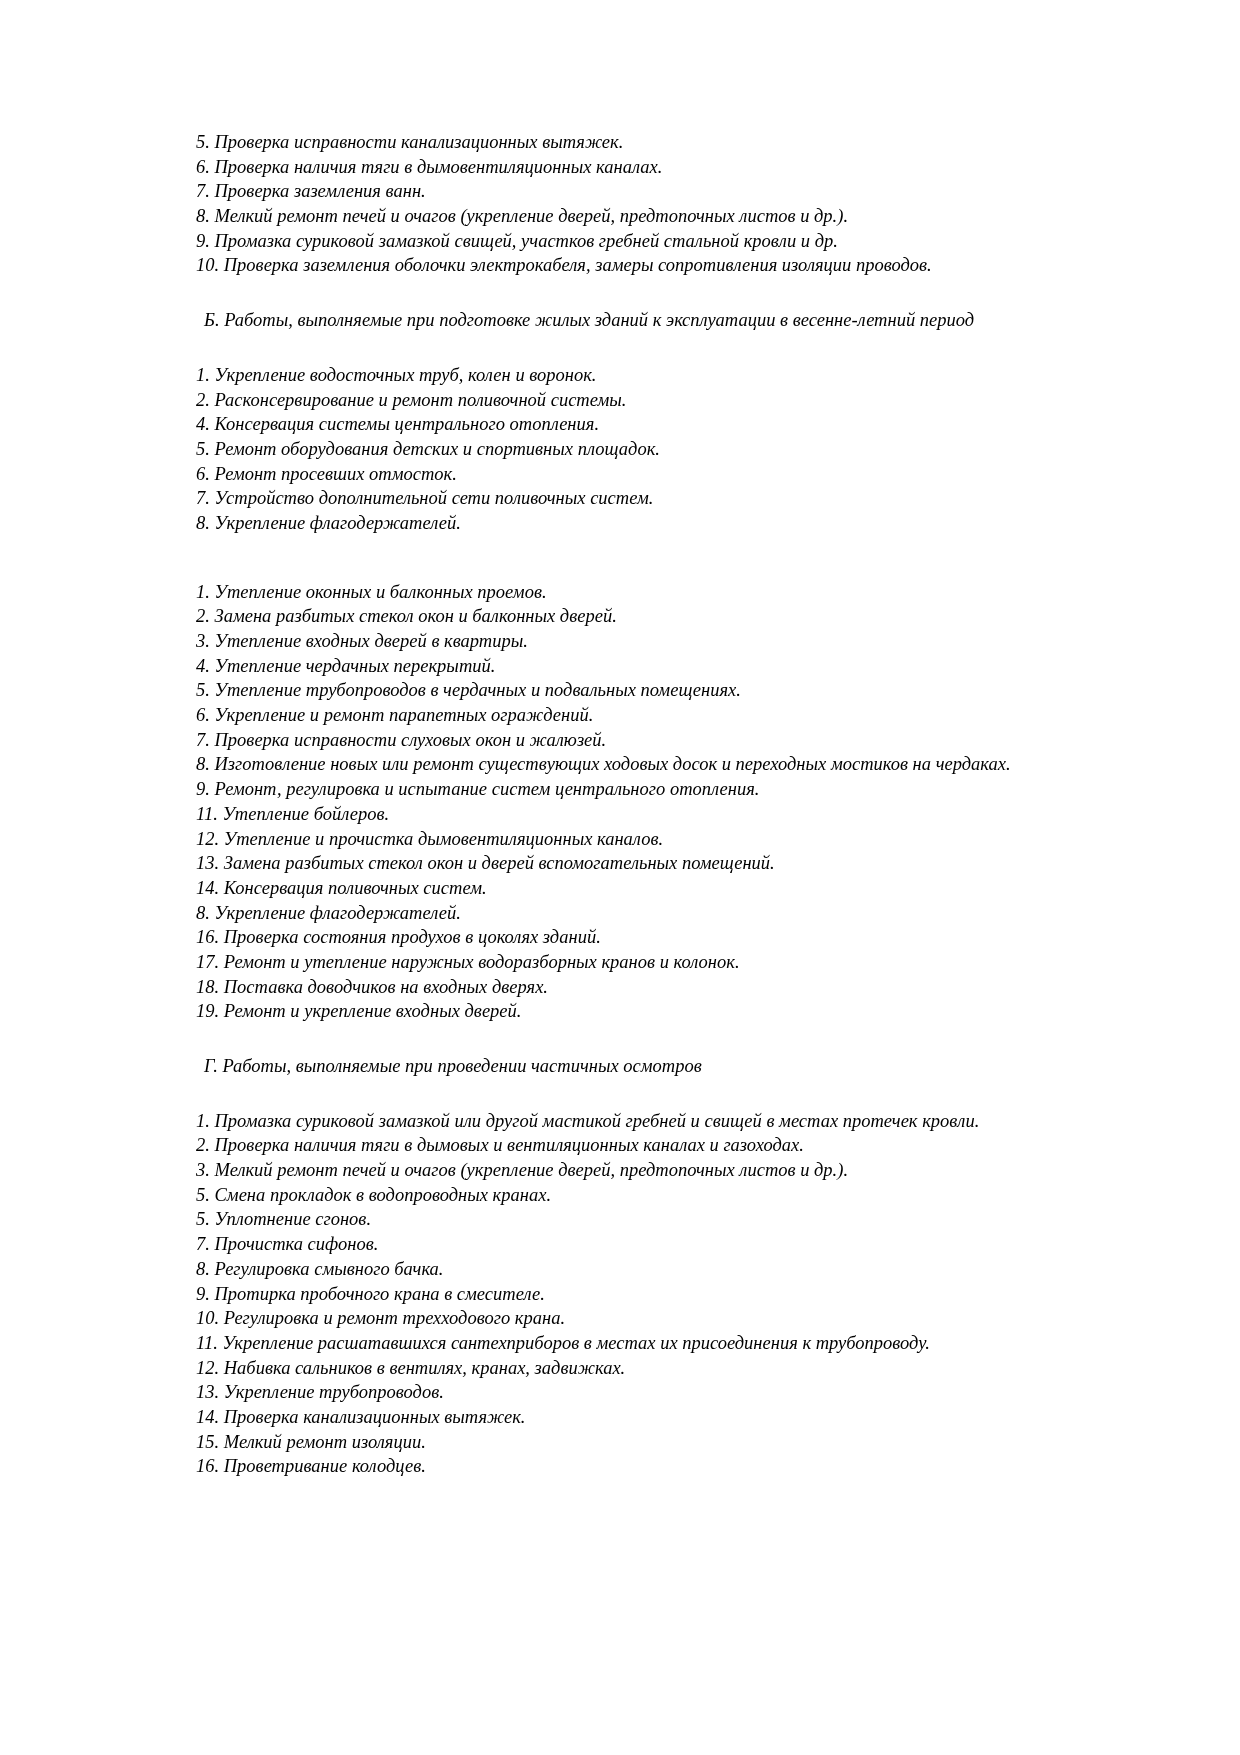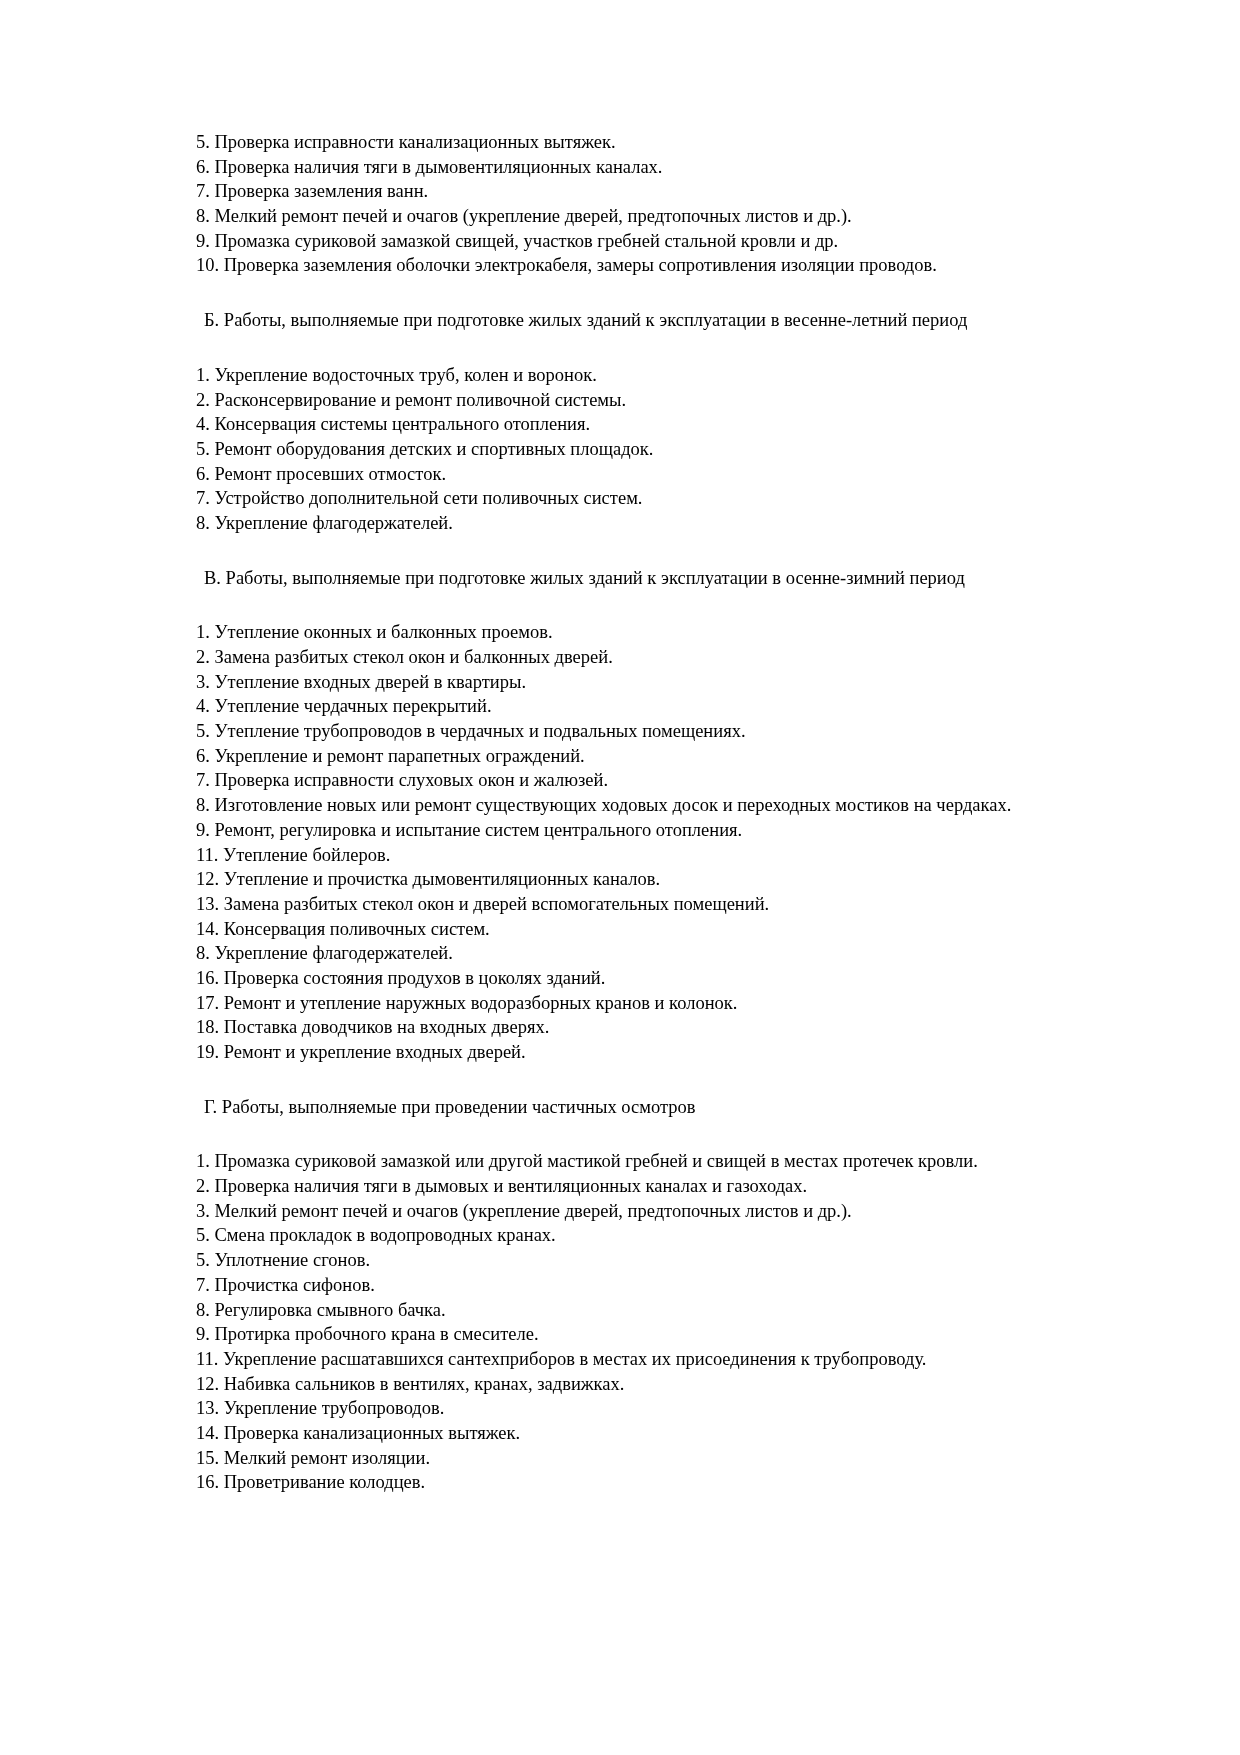--- a/index.html
+++ b/index.html
@@ -11,20 +11,21 @@
     width: 1240px;
     min-height: 1755px;
     font-family: "Liberation Serif", "DejaVu Serif", serif;
     color: #000000;
   }
   .page {
     width: 1240px;
     min-height: 1755px;
     box-sizing: border-box;
     padding: 130px 168px 60px 168px;
+    font-style: italic;
   }
   .doc {
     width: 904px;
     font-size: 18.5px;
     line-height: 1.335;
   }
   .item {
     margin: 0;
     text-align: justify;
     text-indent: 28px;
@@ -61,21 +62,20 @@
       <div class="list-block">
         <p class="item">1. Укрепление водосточных труб, колен и воронок.</p>
         <p class="item">2. Расконсервирование и ремонт поливочной системы.</p>
         <p class="item">4. Консервация системы центрального отопления.</p>
         <p class="item">5. Ремонт оборудования детских и спортивных площадок.</p>
         <p class="item">6. Ремонт просевших отмосток.</p>
         <p class="item">7. Устройство дополнительной сети поливочных систем.</p>
         <p class="item">8. Укрепление флагодержателей.</p>
       </div>
       <div class="spacer"></div>
-      <p class="heading">В. Работы, выполняемые при подготовке жилых зданий к эксплуатации в осенне-зимний период</p>
       <div class="spacer"></div>
       <div class="list-block">
         <p class="item">1. Утепление оконных и балконных проемов.</p>
         <p class="item">2. Замена разбитых стекол окон и балконных дверей.</p>
         <p class="item">3. Утепление входных дверей в квартиры.</p>
         <p class="item">4. Утепление чердачных перекрытий.</p>
         <p class="item">5. Утепление трубопроводов в чердачных и подвальных помещениях.</p>
         <p class="item">6. Укрепление и ремонт парапетных ограждений.</p>
         <p class="item">7. Проверка исправности слуховых окон и жалюзей.</p>
         <p class="item">8. Изготовление новых или ремонт существующих ходовых досок и переходных мостиков на чердаках.</p>
@@ -95,20 +95,21 @@
       <div class="spacer"></div>
       <div class="list-block">
         <p class="item">1. Промазка суриковой замазкой или другой мастикой гребней и свищей в местах протечек кровли.</p>
         <p class="item">2. Проверка наличия тяги в дымовых и вентиляционных каналах и газоходах.</p>
         <p class="item">3. Мелкий ремонт печей и очагов (укрепление дверей, предтопочных листов и др.).</p>
         <p class="item">5. Смена прокладок в водопроводных кранах.</p>
         <p class="item">5. Уплотнение сгонов.</p>
         <p class="item">7. Прочистка сифонов.</p>
         <p class="item">8. Регулировка смывного бачка.</p>
         <p class="item">9. Протирка пробочного крана в смесителе.</p>
+        <p class="item">10. Регулировка и ремонт трехходового крана.</p>
         <p class="item">11. Укрепление расшатавшихся сантехприборов в местах их присоединения к трубопроводу.</p>
         <p class="item">12. Набивка сальников в вентилях, кранах, задвижках.</p>
         <p class="item">13. Укрепление трубопроводов.</p>
         <p class="item">14. Проверка канализационных вытяжек.</p>
         <p class="item">15. Мелкий ремонт изоляции.</p>
         <p class="item">16. Проветривание колодцев.</p>
       </div>
     </div>
 </div>
 

